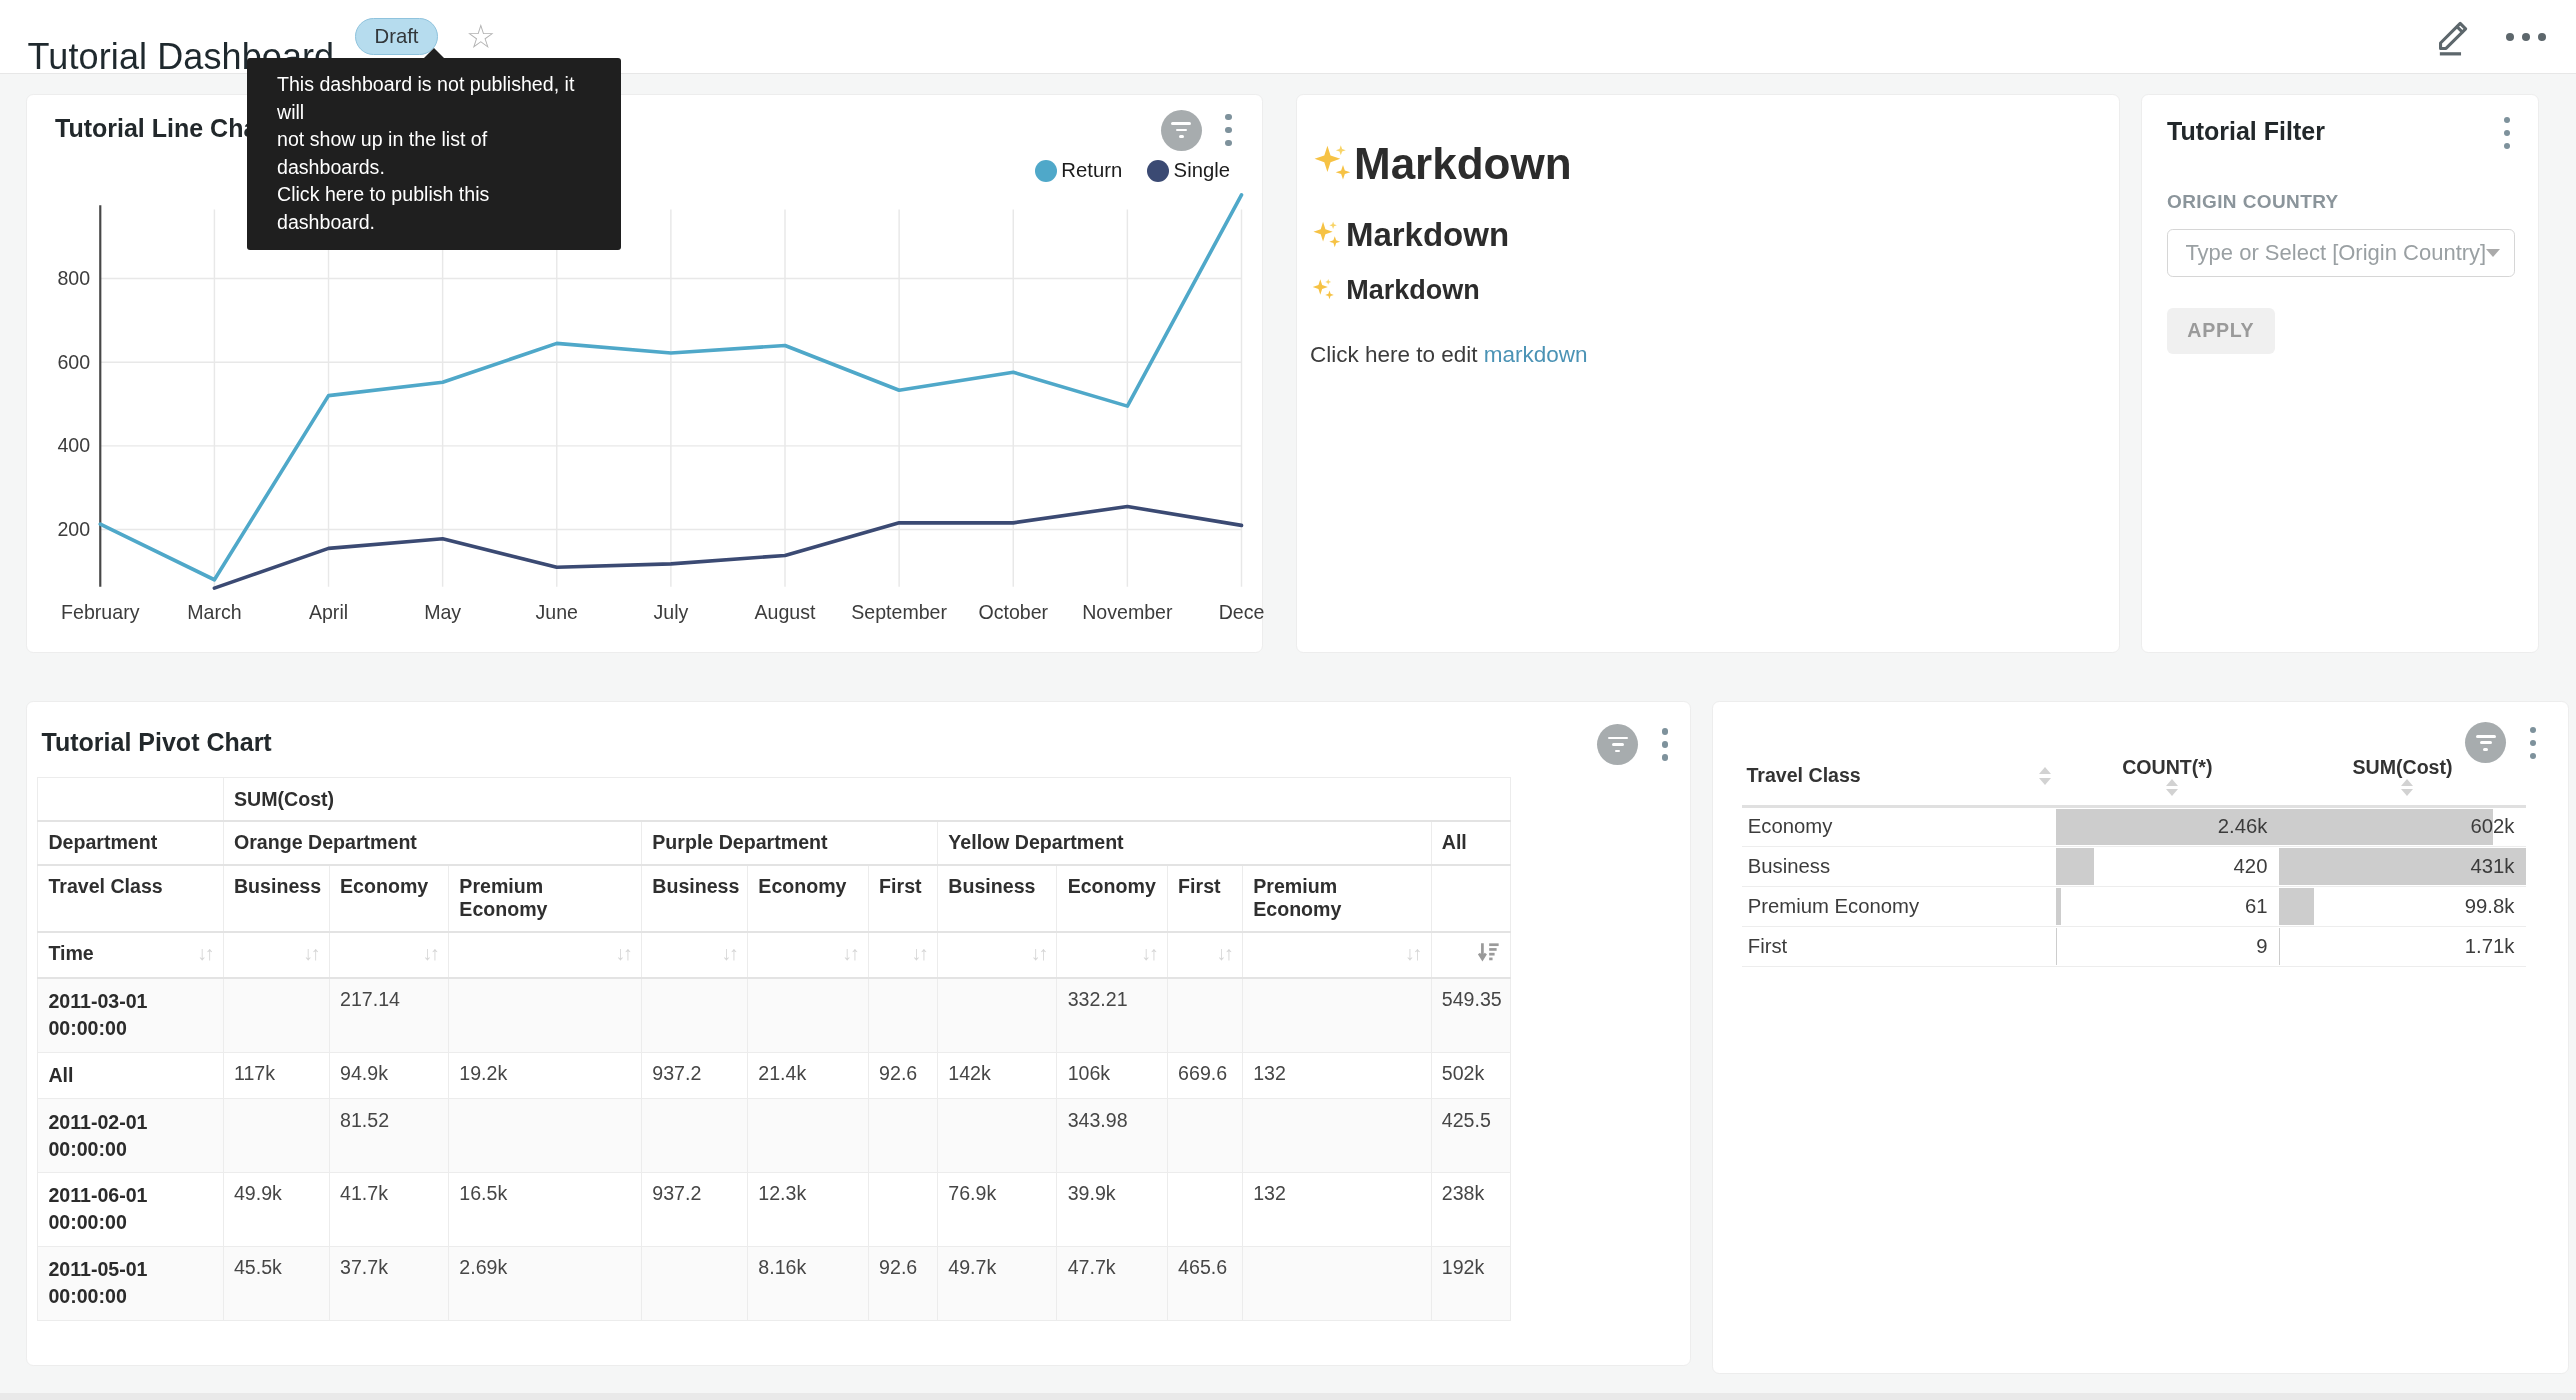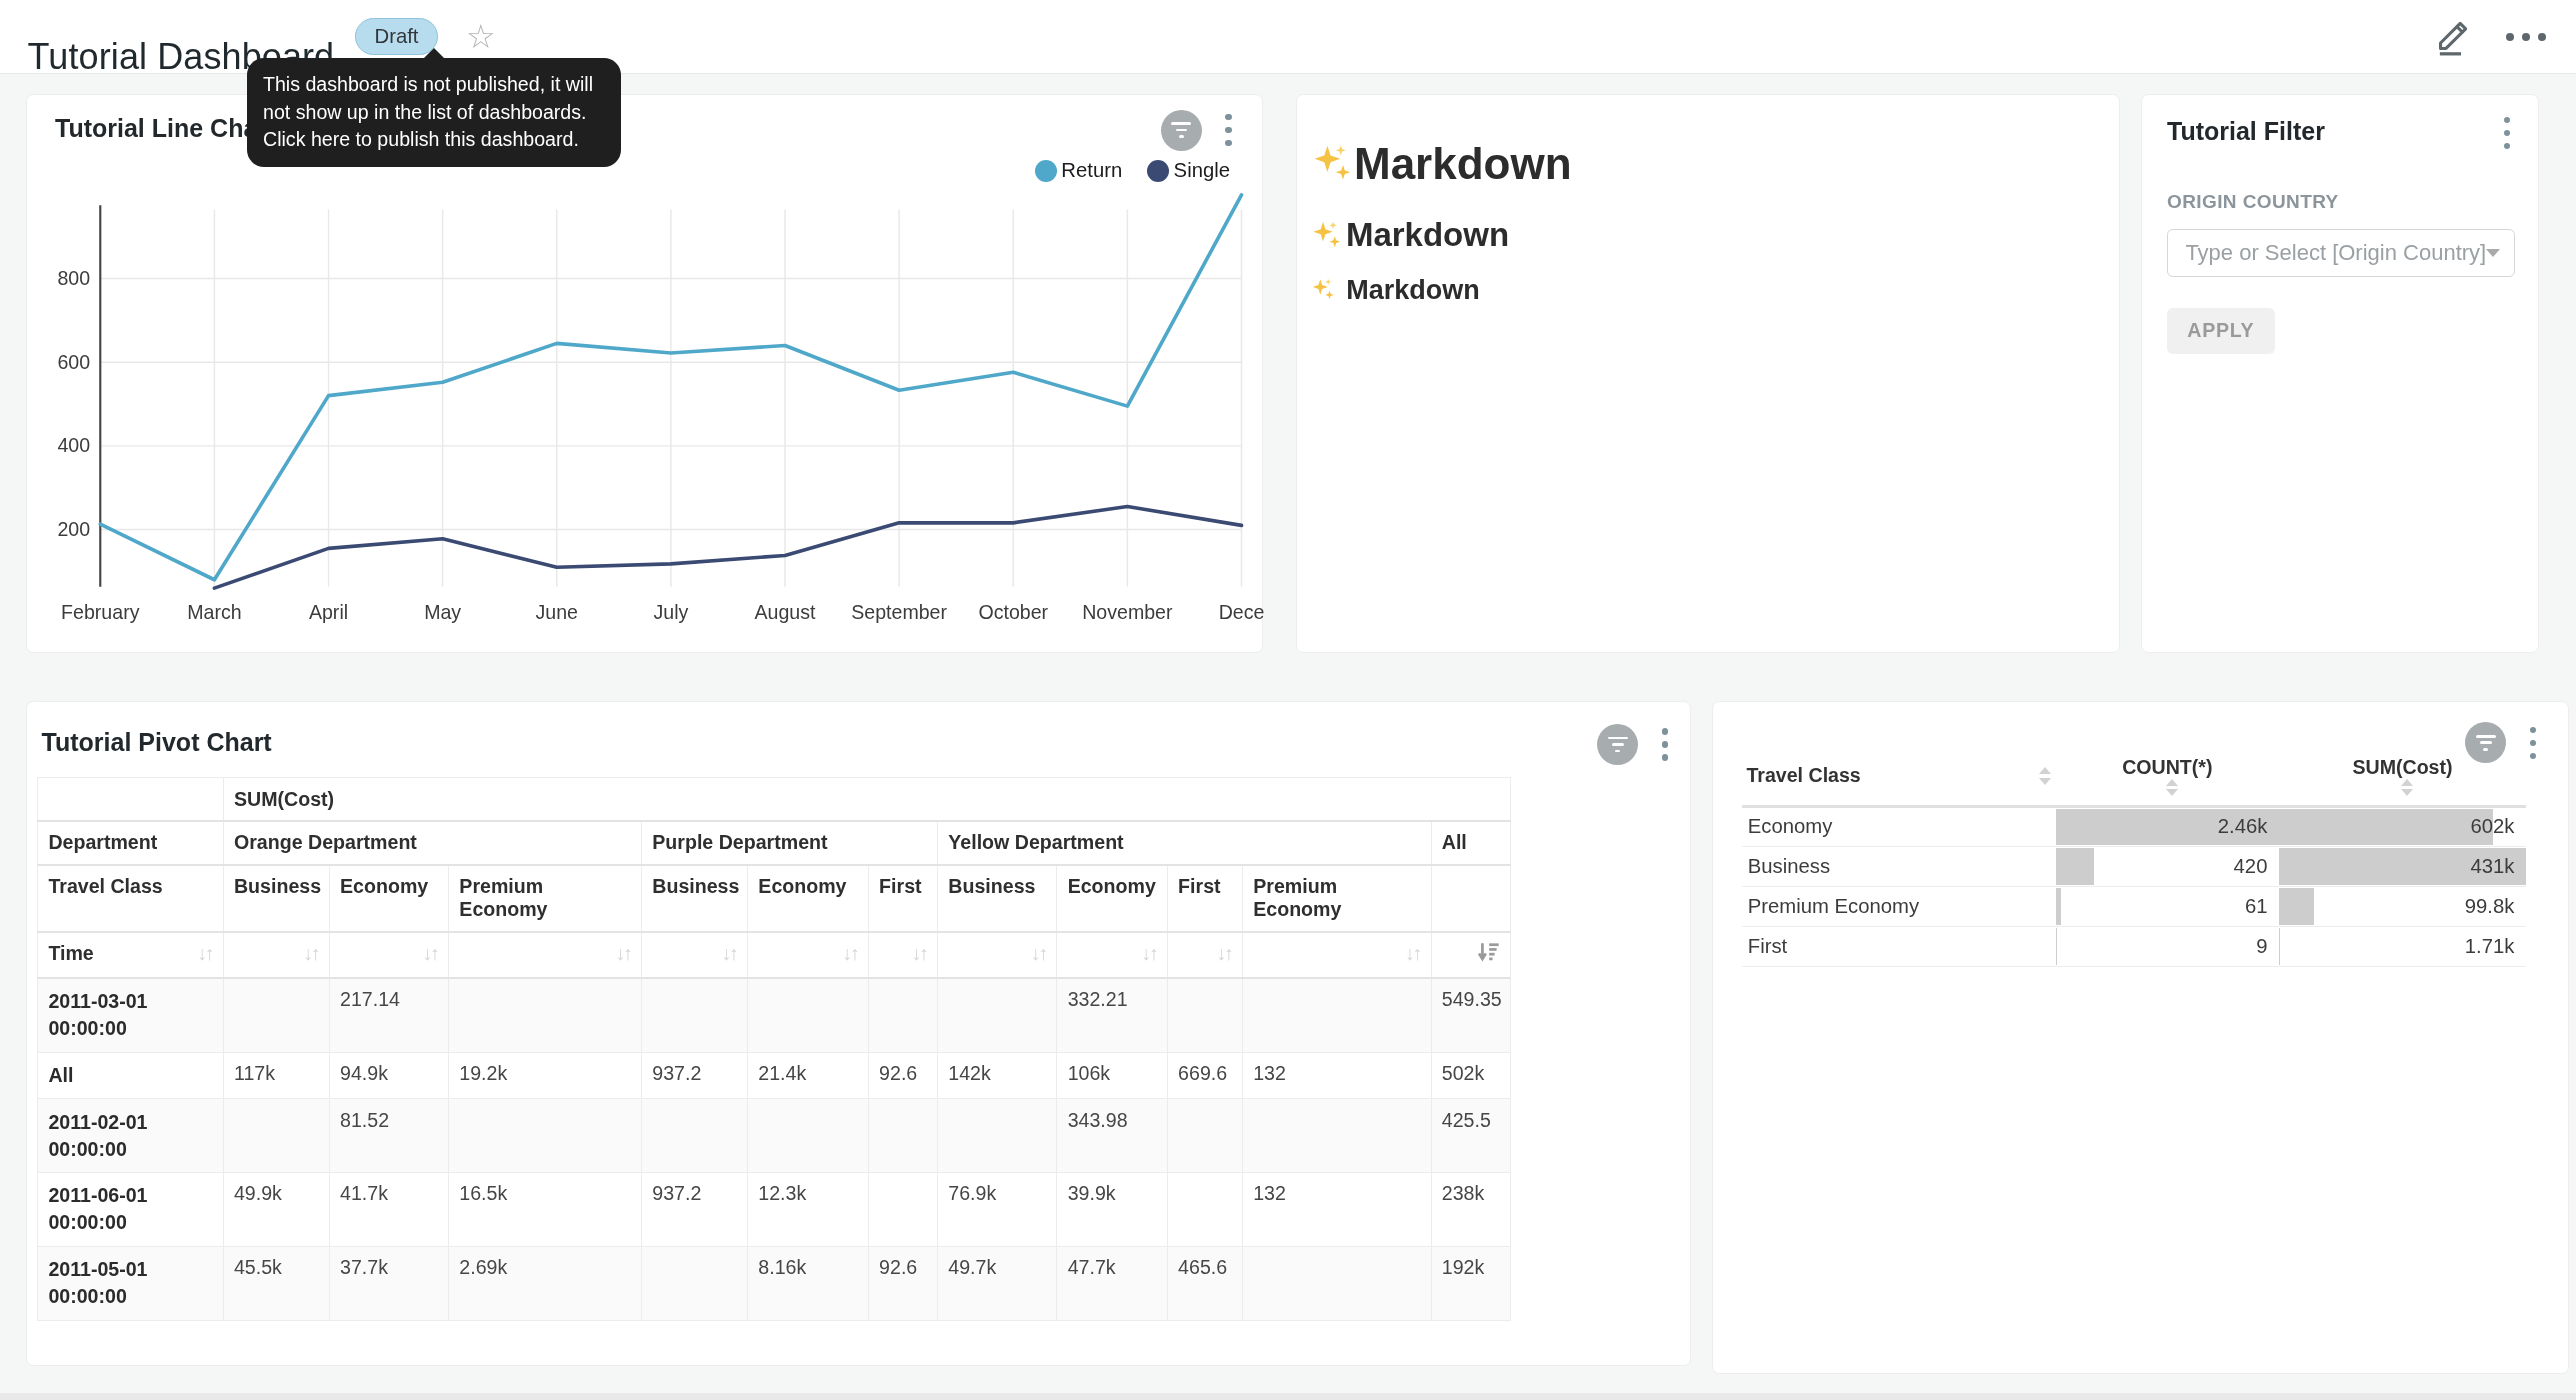--- a/index.html
+++ b/index.html
@@ -24,22 +24,22 @@
     padding:5.8px 19px; cursor:pointer;
   }
   .fav-star { margin-left:27.6px; font-size:33px; color:#b3b3b3; line-height:1; cursor:pointer; }
   .header-spacer { flex:1; }
   .hdr-icon { display:flex; align-items:center; justify-content:center; cursor:pointer; }
   .ellipsis { display:flex; gap:8px; margin-left:33px; }
   .ellipsis i { width:8px; height:8px; border-radius:50%; background:#5d676c; }
   
   .publish-tooltip {
     position:absolute; left:247px; top:58px; width:374px;
-    background:#1f1f1f; color:#fff; border-radius:17px;
-    padding:13px 16px; font-size:19.6px; line-height:27.6px; z-index:50;
+    background:#1f1f1f; color:#fff; border-radius:3px;
+    padding:13px 30px; font-size:19.6px; line-height:27.6px; z-index:50;
   }
   .publish-tooltip::before {
     content:""; position:absolute; top:-10.2px; left:176px;
     border-left:11px solid transparent; border-right:11px solid transparent;
     border-bottom:11px solid #1f1f1f;
   }
   
   .card {
     position:absolute; background:#fff; border:0.7px solid #ededed; border-radius:7.3px;
   }
@@ -236,20 +236,21 @@
   <div class="md-h3">
     <span class="sparkle">
       <svg width="26" height="26" viewBox="0 0 24 24">
           <path d="M9.5 2 l1.7 5.4 5.3 1.8 -5.3 1.8 L9.5 16.4 7.8 11 2.5 9.2 7.8 7.4 Z" fill="#f6c244"></path>
           <path d="M18 12.5 l1 3 3 1 -3 1 -1 3 -1-3 -3-1 3-1 Z" fill="#f6c244"></path>
           <path d="M16.8 1.8 l.7 2 2 .7 -2 .7 -.7 2 -.7-2 -2-.7 2-.7 Z" fill="#f8d467"></path>
         </svg>
     </span>
       <span>Markdown</span>
   </div>
+  <div class="md-p"><span>Click here to edit </span><a class="md-link">markdown</a></div>
 </div>
 
 <div class="card" id="filter-card">
   <div class="card-title">Tutorial Filter</div>
   <div class="card-icons">
     <div class="kebab">
         <i></i>
         <i></i>
         <i></i>
       </div>

